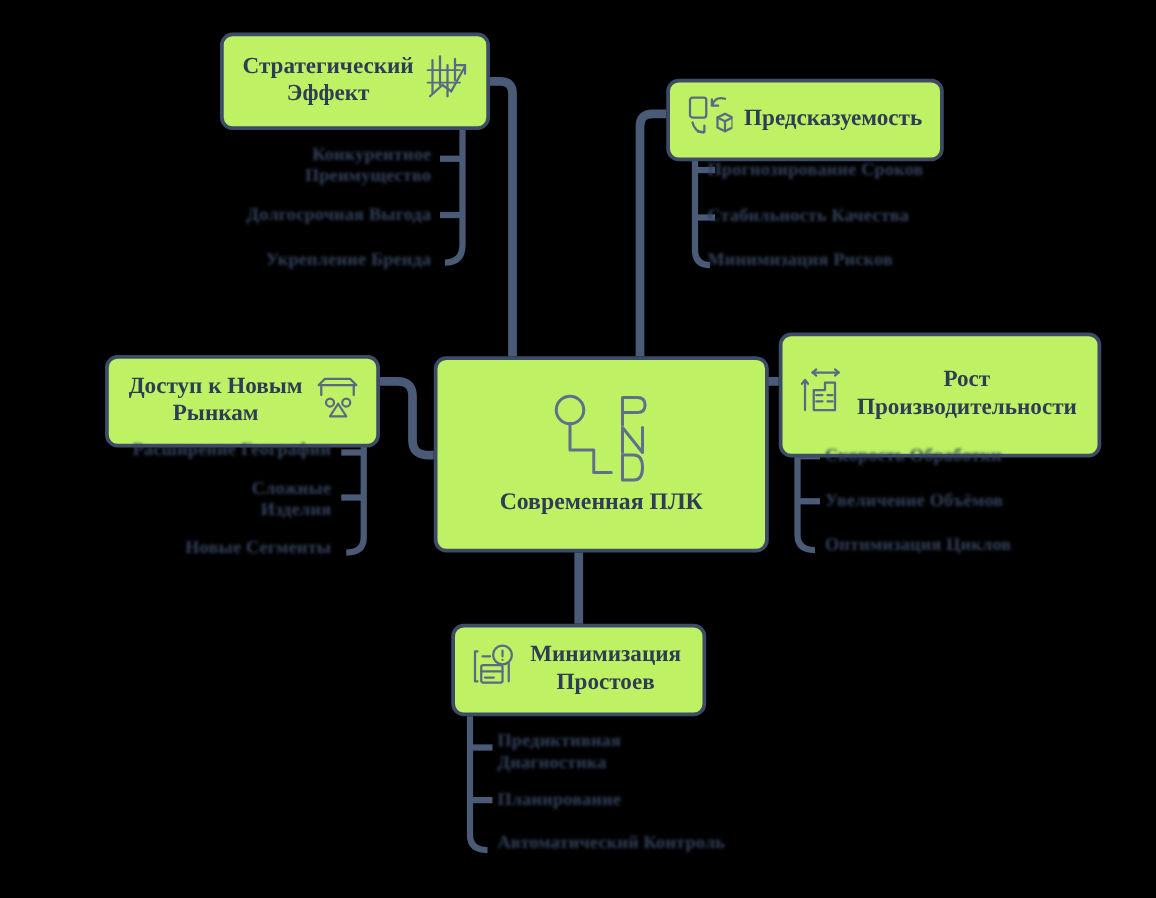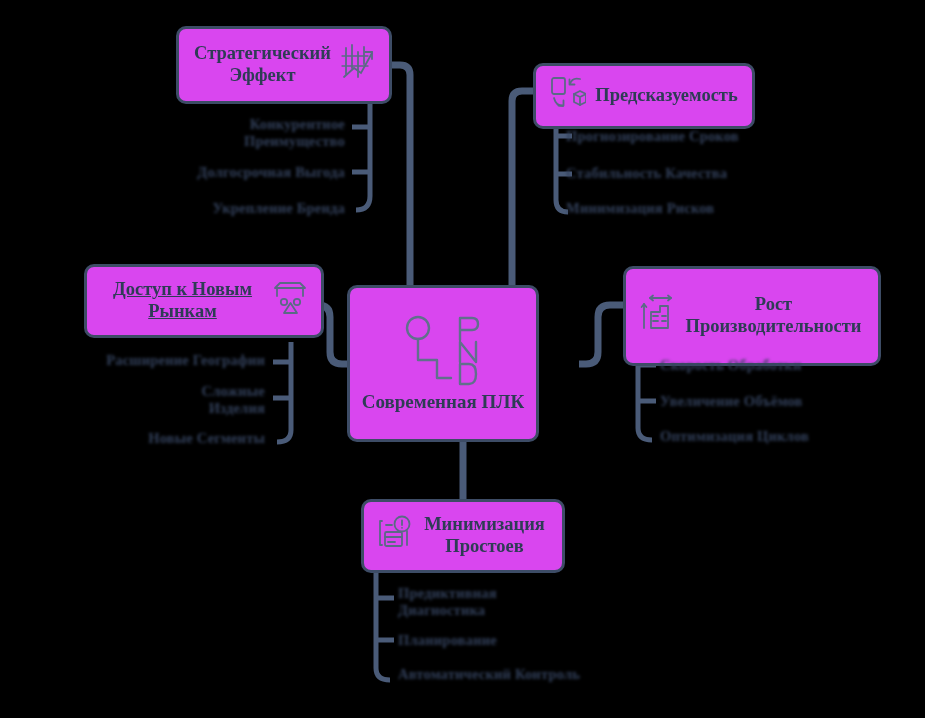--- a/index.html
+++ b/index.html
@@ -24,38 +24,38 @@
     position: absolute;
     left: 0;
     top: 0;
     width: 925px;
     height: 718px;
     pointer-events: none;
   }
   .node {
     position: absolute;
     box-sizing: border-box;
-    background: #d946ef;
+    background: #bef264;
     border: 3px solid #3d4c66;
     border-radius: 10px;
     display: flex;
     align-items: center;
     justify-content: center;
     color: #2e3c55;
     font-weight: bold;
     text-align: center;
     line-height: 1.18;
   }
   .node .label {
     color: #2e3c55;
   }
   #center-node {
     left: 347px;
     top: 285px;
-    width: 192px;
+    width: 268px;
     height: 157px;
     flex-direction: column;
     justify-content: flex-end;
     padding-bottom: 26px;
     font-size: 19px;
   }
   #center-node .shift-icon {
     position: absolute;
     left: 50%;
     top: 24px;
@@ -66,21 +66,21 @@
     padding: 0 14px;
     font-size: 18.5px;
   }
   #node-strategic {
     left: 176px; top: 26px; width: 216px; height: 78px;
   }
   #node-predict {
     left: 533px; top: 63px; width: 222px; height: 66px;
   }
   #node-markets {
-    left: 84px; top: 264px; width: 240px; height: 74px; text-decoration: underline;
+    left: 84px; top: 284px; width: 220px; height: 74px;
   }
   #node-growth {
     left: 623px; top: 266px; width: 258px; height: 100px;
   }
   #node-downtime {
     left: 361px; top: 499px; width: 204px; height: 74px;
   }
   .node .icon { flex: 0 0 auto; display: block; }
   .node .label-wrap { display: block; }
 

